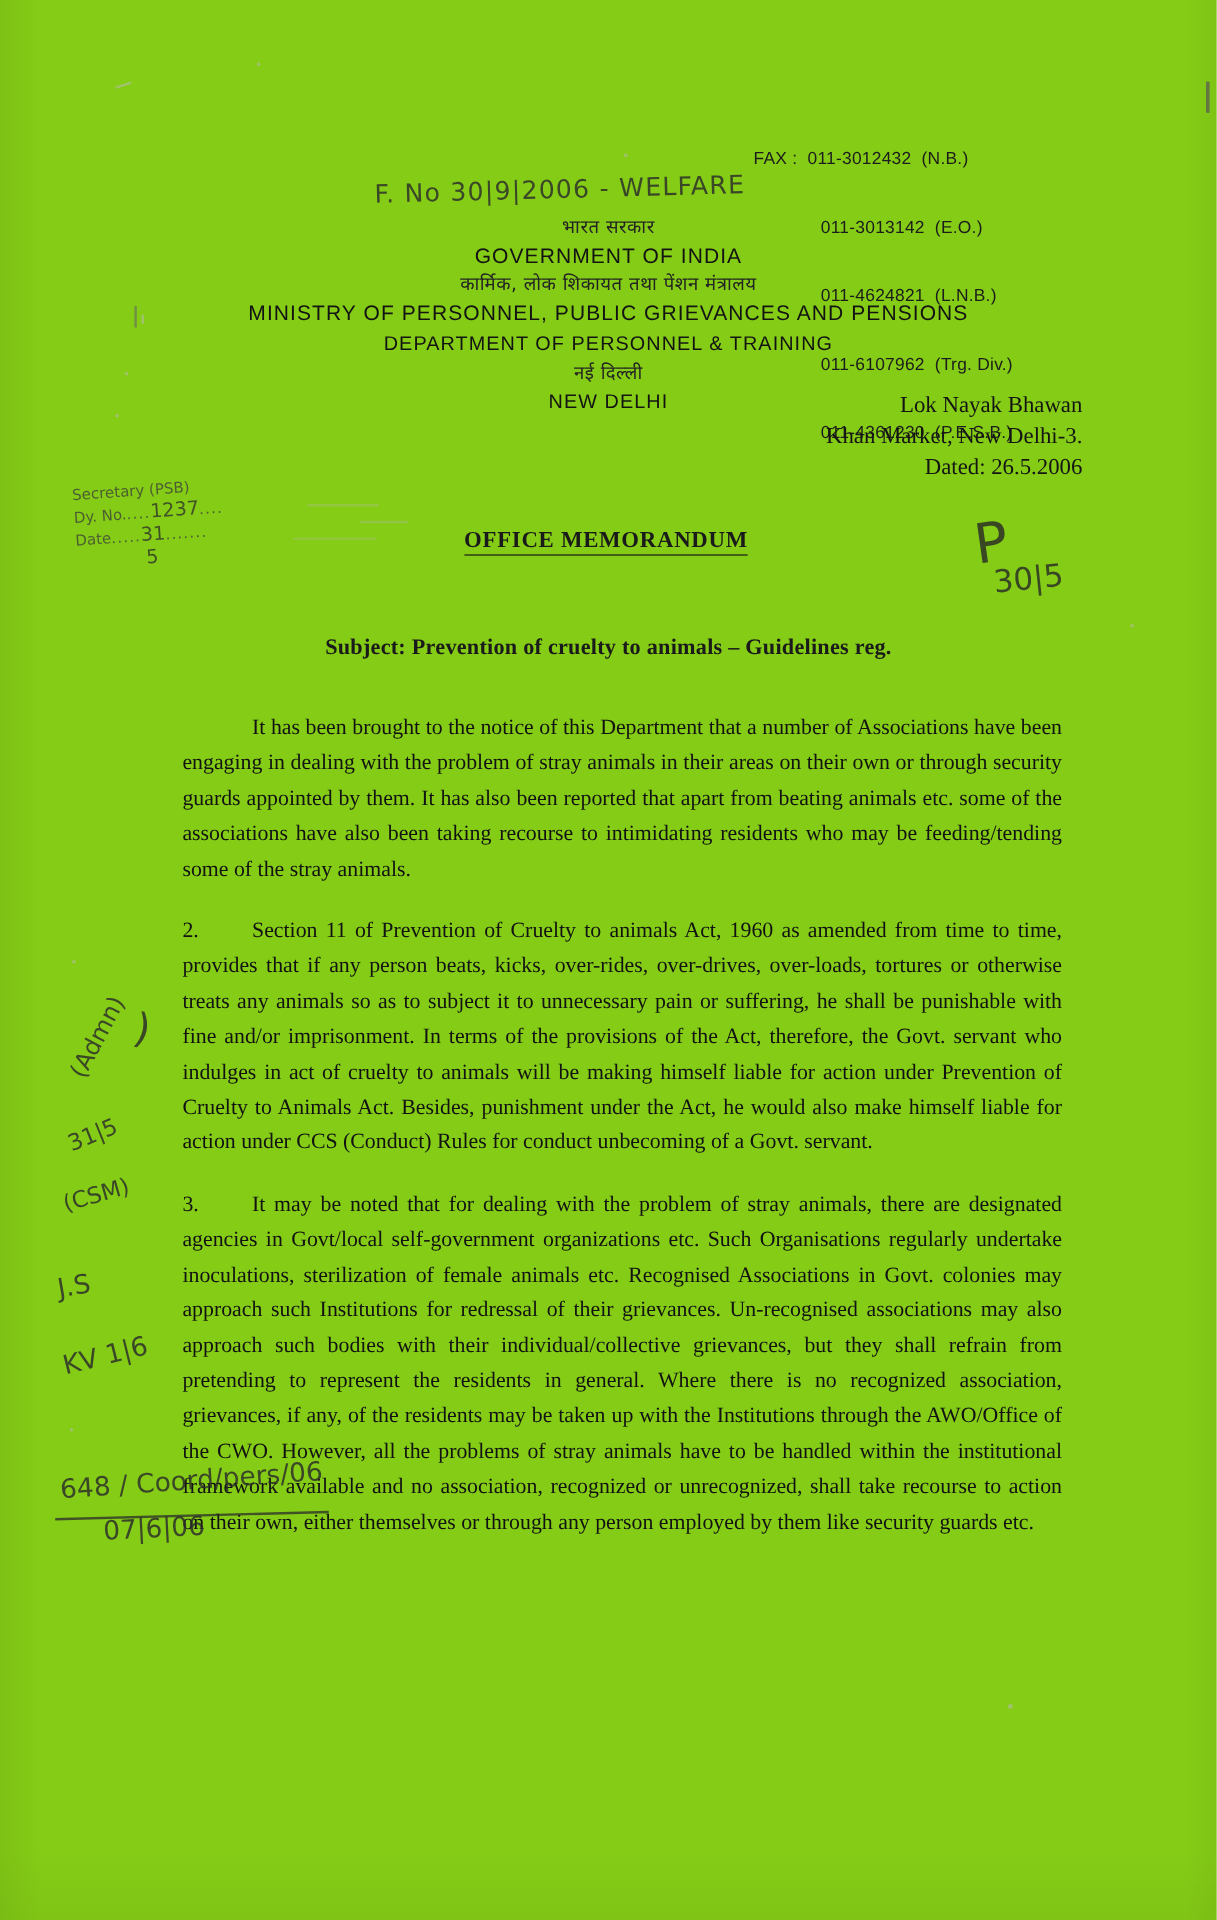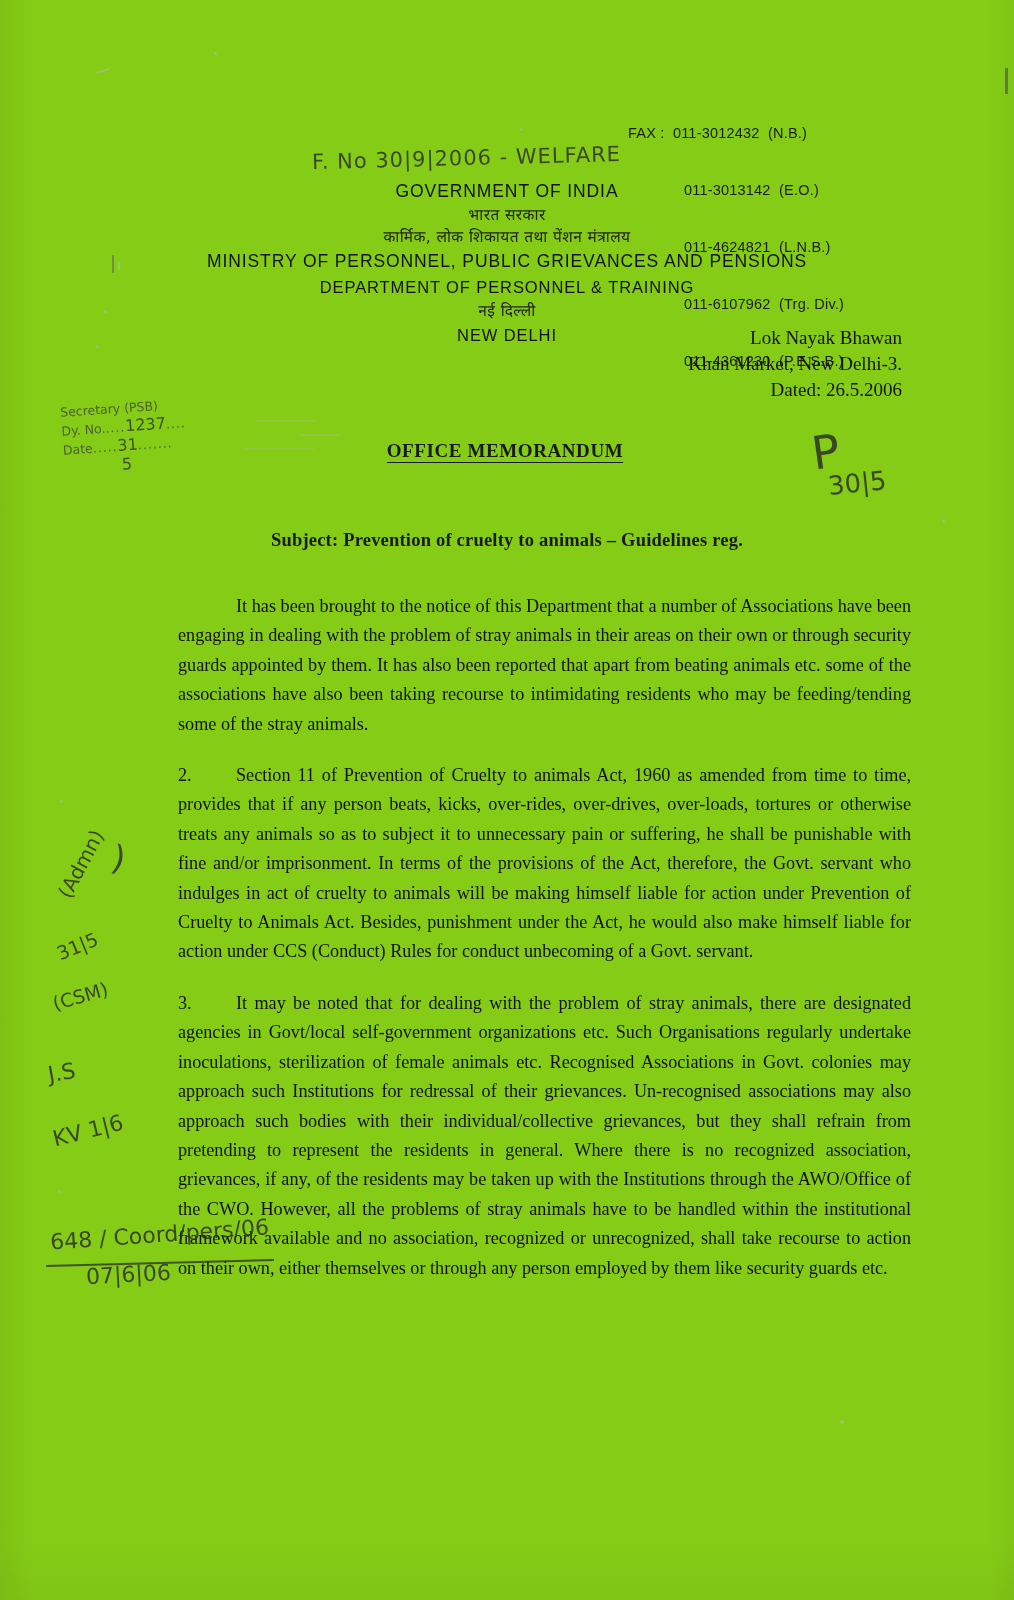--- a/index.html
+++ b/index.html
@@ -177,21 +177,20 @@
   .body-text {
     position: absolute;
     top: 592px;
     left: 152px;
     width: 733px;
     font-family: "Liberation Serif", serif;
     font-size: 18.2px;
     line-height: 29.4px;
     text-align: justify;
     color: #121212;
-    margin-left: 26px;
   }
   .para { margin: 0 0 22px 0; }
   .para.first { text-indent: 58px; }
   .para.numbered {
     position: relative;
     padding-left: 0;
   }
   .para .num {
     display: inline-block;
     width: 58px;
@@ -323,22 +322,22 @@
     <span class="fax-row">FAX :  011-3012432  (N.B.)</span>
     <span class="fax-row" style="padding-left:56px">011-3013142  (E.O.)</span>
     <span class="fax-row" style="padding-left:56px">011-4624821  (L.N.B.)</span>
     <span class="fax-row" style="padding-left:56px">011-6107962  (Trg. Div.)</span>
     <span class="fax-row" style="padding-left:56px">011-4361230  (P.E.S.B.)</span>
   </div>
 
   <div class="handwriting file-no">F. No 30|9|2006 - WELFARE</div>
 
   <div class="masthead">
+    <span class="mast-line hindi">भारत सरकार</span>
     <span class="mast-line english">GOVERNMENT OF INDIA</span>
-    <span class="mast-line hindi">भारत सरकार</span>
     <span class="mast-line hindi">कार्मिक, लोक शिकायत तथा पेंशन मंत्रालय</span>
     <span class="mast-line english">MINISTRY OF PERSONNEL, PUBLIC GRIEVANCES AND PENSIONS</span>
     <span class="mast-line english small">DEPARTMENT OF PERSONNEL &amp; TRAINING</span>
     <span class="mast-line hindi">नई दिल्ली</span>
     <span class="mast-line english small">NEW DELHI</span>
   </div>
 
   <div class="address-block">
     <div>Lok Nayak Bhawan</div>
     <div>Khan Market, New Delhi-3.</div>

